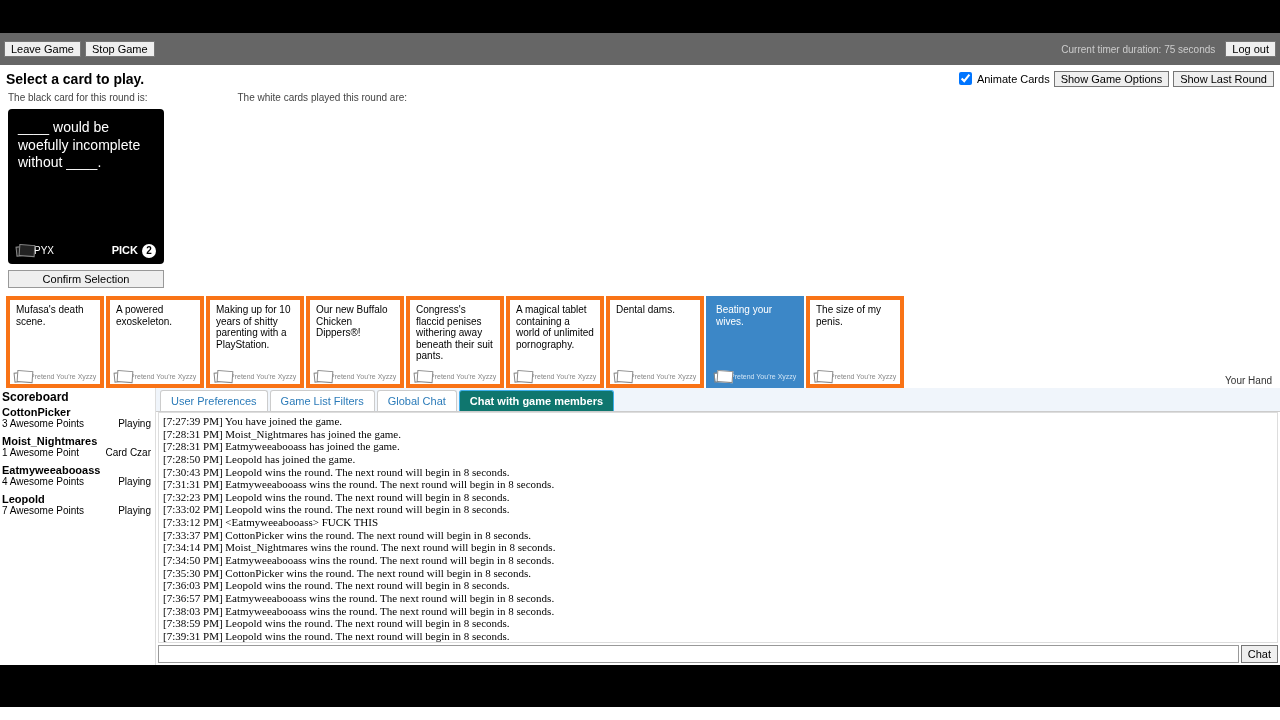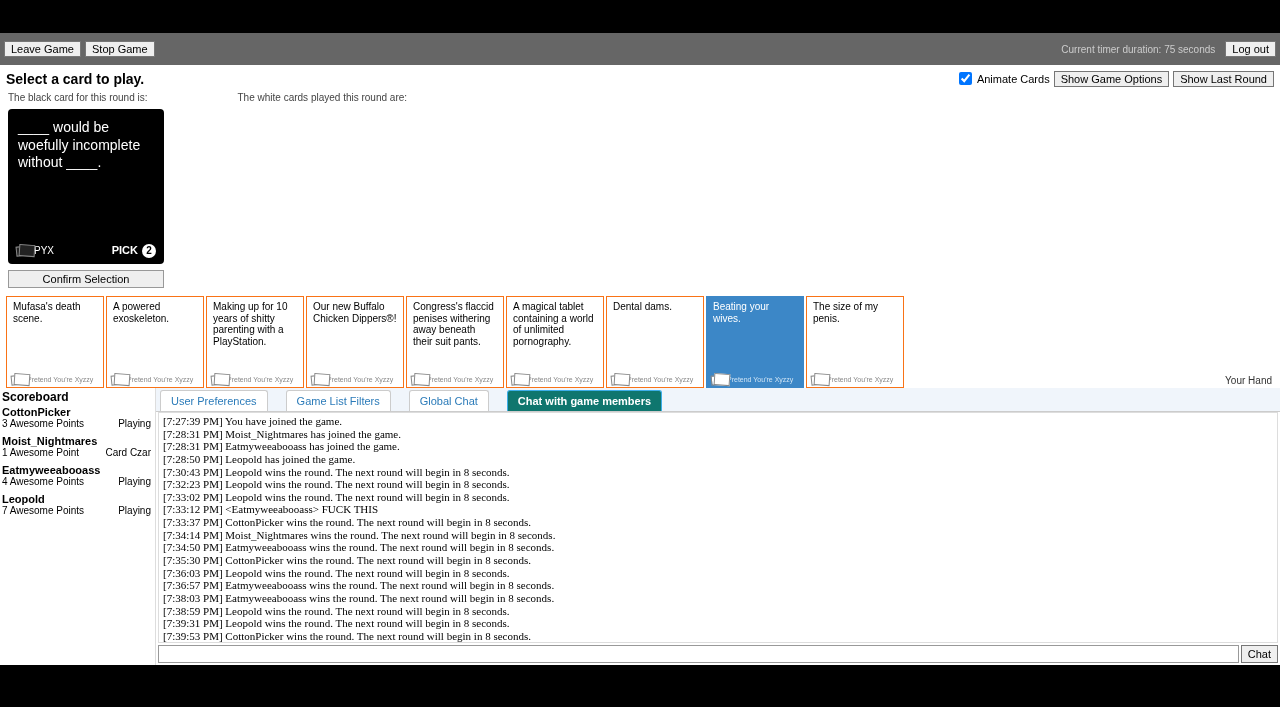--- a/index.html
+++ b/index.html
@@ -16,33 +16,33 @@
   .header-right label { display:flex; align-items:center; gap:2px; }
   .sub-labels { display:flex; padding:0 8px; gap:90px; font-size:10px; color:#444; }
   .card-area { display:flex; align-items:flex-start; padding:6px 8px; gap:10px; }
   .black-card-col { width:156px; }
   .black-card { background:#000; color:#fff; width:156px; height:155px; border-radius:4px; padding:10px 10px 6px 10px; position:relative; font-size:14px; line-height:1.25; }
   .black-card .pick-row { position:absolute; bottom:6px; left:8px; right:8px; display:flex; align-items:center; justify-content:space-between; font-size:10px; }
   .pick-badge { display:flex; align-items:center; gap:4px; font-size:11px; font-weight:bold;}
   .pick-circle { background:#fff; color:#000; border-radius:50%; width:14px; height:14px; display:flex; align-items:center; justify-content:center; font-size:10px; font-weight:bold;}
   .confirm-btn { width:156px; margin-top:6px; background:#efefef; border:1px solid #999; padding:2px 0; font-size:11px; cursor:pointer; text-align:center;}
   .hand-row { display:flex; gap:2px; padding:2px 6px 0 6px; align-items:flex-start; position:relative; }
-  .white-card { width:98px; height:92px; border:1px solid #f97316; background:#fff; padding:4px 6px 2px 6px; font-size:10px; line-height:1.15; position:relative; cursor:pointer; }
+  .white-card { width:98px; height:92px; border:4px solid #f97316; background:#fff; padding:4px 6px 2px 6px; font-size:10px; line-height:1.15; position:relative; cursor:pointer; }
   .white-card.selected { background:#3c87c7; color:#fff; border-color:#3c87c7; }
   .white-card .wm { position:absolute; bottom:2px; left:4px; font-size:7px; color:#888; display:flex; align-items:center; gap:2px;}
   .white-card.selected .wm { color:#cfe4f5; }
   .yourhand { position:absolute; right:8px; bottom:2px; font-size:10px; color:#333;}
   .lower { display:flex; height:277px; }
   .scoreboard { width:155px; padding:2px 4px 2px 2px; font-size:11px; }
   .scoreboard h3 { margin:0 0 2px 0; font-size:12px; font-weight:bold; }
   .sb-row { margin-bottom:6px; }
   .sb-name { font-weight:bold; font-size:11px; }
   .sb-line2 { display:flex; justify-content:space-between; font-size:10px; }
   .chat-panel { flex:1; display:flex; flex-direction:column; border-left:1px solid #ddd; }
-  .tabs { display:flex; border-bottom:1px solid #ccc; padding:2px 4px 0 4px; gap:16px; background:#f0f5fb;}
+  .tabs { display:flex; border-bottom:1px solid #ccc; padding:2px 4px 0 4px; gap:0; background:#f0f5fb;}
   .tab { padding:4px 10px; font-size:11px; color:#2b7bb9; border:1px solid #ccc; border-bottom:none; background:#fff; border-radius:3px 3px 0 0; margin-right:2px; cursor:pointer;}
   .tab.active { background:#0f766e; color:#fff; border-color:#3daee9; font-weight:bold;}
   .chat-log { flex:1; overflow-y:scroll; padding:2px 4px; font-size:11px; line-height:1.15; border:1px solid #ddd; margin:0 2px; font-family:"Times New Roman", serif;}
   .chat-log .line { white-space:nowrap; }
   .chat-input-row { display:flex; padding:2px; gap:2px;}
   .chat-input-row input { flex:1; border:1px solid #999; padding:2px 4px; font-size:11px;}
   .cards-icon { width:14px; height:10px; display:inline-block; background:linear-gradient(#fff,#fff); border:1px solid #888; position:relative; transform:rotate(-6deg);}
   .cards-icon::after { content:""; position:absolute; left:2px; top:-2px; width:14px; height:10px; border:1px solid #888; background:#fff; transform:rotate(10deg);}
   .black-card .cards-icon, .black-card .cards-icon::after { background:#222; border-color:#888;}
 </style>
@@ -205,20 +205,21 @@
       <div class="tab">Game List Filters</div>
       <div class="tab">Global Chat</div>
       <div class="tab active">Chat with game members</div>
     </div>
     <div class="chat-log" id="chat-log">
         <div class="line">[7:27:39 PM] You have joined the game.</div>
         <div class="line">[7:28:31 PM] Moist_Nightmares has joined the game.</div>
         <div class="line">[7:28:31 PM] Eatmyweeabooass has joined the game.</div>
         <div class="line">[7:28:50 PM] Leopold has joined the game.</div>
         <div class="line">[7:30:43 PM] Leopold wins the round. The next round will begin in 8 seconds.</div>
+        <div class="line">[7:31:31 PM] Eatmyweeabooass wins the round. The next round will begin in 8 seconds.</div>
         <div class="line">[7:32:23 PM] Leopold wins the round. The next round will begin in 8 seconds.</div>
         <div class="line">[7:33:02 PM] Leopold wins the round. The next round will begin in 8 seconds.</div>
         <div class="line">[7:33:12 PM] &lt;Eatmyweeabooass&gt; FUCK THIS</div>
         <div class="line">[7:33:37 PM] CottonPicker wins the round. The next round will begin in 8 seconds.</div>
         <div class="line">[7:34:14 PM] Moist_Nightmares wins the round. The next round will begin in 8 seconds.</div>
         <div class="line">[7:34:50 PM] Eatmyweeabooass wins the round. The next round will begin in 8 seconds.</div>
         <div class="line">[7:35:30 PM] CottonPicker wins the round. The next round will begin in 8 seconds.</div>
         <div class="line">[7:36:03 PM] Leopold wins the round. The next round will begin in 8 seconds.</div>
         <div class="line">[7:36:57 PM] Eatmyweeabooass wins the round. The next round will begin in 8 seconds.</div>
         <div class="line">[7:38:03 PM] Eatmyweeabooass wins the round. The next round will begin in 8 seconds.</div>

